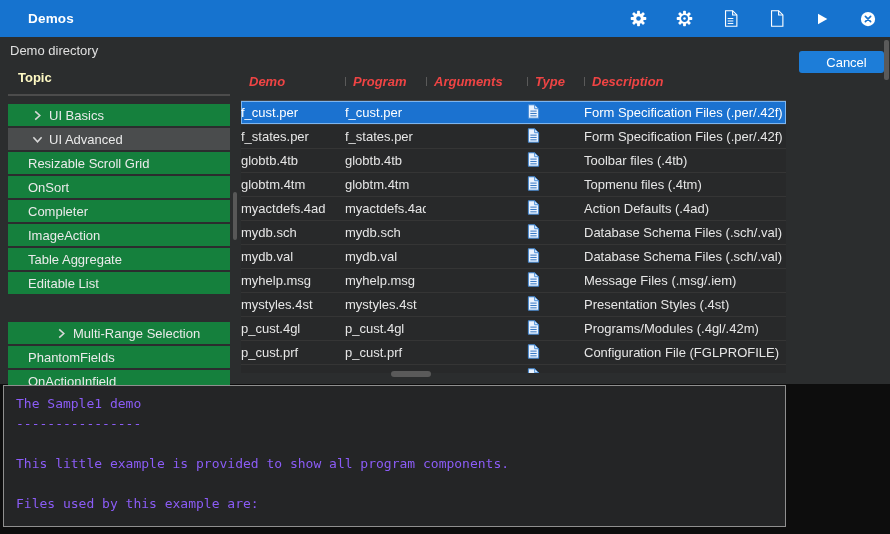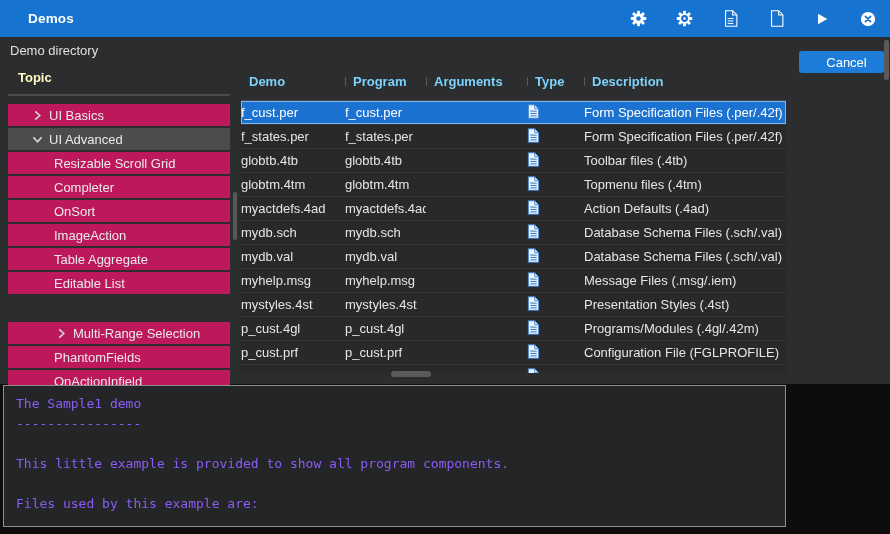--- a/index.html
+++ b/index.html
@@ -19,33 +19,33 @@
   .cancel-btn{position:absolute;left:799px;top:14px;width:85px;height:22px;background:#1d7dd8;
               color:#ffffff;border:none;border-radius:3px;font-size:13px;
               font-family:"Liberation Sans",sans-serif;cursor:pointer;padding-left:16px;}
   .win-vscroll{position:absolute;left:884px;top:40px;width:5px;height:40px;background:#5a5a5a;border-radius:2px;}
 
   
   .tree{position:absolute;left:8px;top:25px;width:222px;height:315px;}
   .tree-title{font-weight:bold;color:#fef9c3;padding:8px 10px 9px 10px;}
   .tree-sep{height:2px;background:#4c4c4c;}
   .tree-items{margin-top:8px;display:flex;flex-direction:column;gap:2px;}
-  .tree-item{height:22px;background:#be185d;display:flex;align-items:center;color:#eaeaea;cursor:pointer;}
+  .tree-item{height:22px;background:#15803d;display:flex;align-items:center;color:#eaeaea;cursor:pointer;}
   .tree-item.selected{background:#4a4c4d;}
   .tree-item.lvl0{padding-left:24px;}
-  .tree-item.lvl1{padding-left:46px;}
+  .tree-item.lvl1{padding-left:20px;}
   .tree-item.lvl1.has-chev{padding-left:48px;margin-top:26px;}
   .chev{display:flex;align-items:center;margin-right:6px;}
   .tree-vscroll{position:absolute;left:233px;top:155px;width:4px;height:48px;background:#585858;border-radius:2px;}
 
   
   .table{position:absolute;left:241px;top:25px;width:545px;height:316px;}
   .thead{display:flex;height:38px;align-items:center;border-bottom:1px solid #454545;}
-  .th{font-weight:bold;color:#7dd3fc;padding-left:8px;box-sizing:border-box;position:relative;
-      white-space:nowrap;overflow:hidden;cursor:pointer;}
+  .th{font-weight:bold;color:#ef4444;padding-left:8px;box-sizing:border-box;position:relative;
+      white-space:nowrap;overflow:hidden;cursor:pointer;font-style:italic;}
   .th + .th::before{content:'';position:absolute;left:0;top:3px;bottom:3px;width:1px;background:#5a5a5a;}
   .tbody{height:272px;overflow:hidden;}
   .tr{display:flex;height:24px;align-items:center;background:#28292a;border-bottom:1px solid #353535;
       color:#e6e6e6;cursor:pointer;box-sizing:border-box;}
   .tr.selected{background:#1b72d0;color:#ffffff;box-shadow:inset 0 0 0 1px #7db5ef;}
   .td{padding-left:0;box-sizing:border-box;white-space:nowrap;overflow:hidden;display:flex;align-items:center;}
   .col-demo{width:104px;}
   .col-program{width:81px;}
   .col-arguments{width:101px;}
   .col-type{width:57px;}
@@ -144,24 +144,24 @@
               <svg width="11" height="11" viewBox="0 0 12 12">
                 <polyline points="1.5,3.5 6,8.5 10.5,3.5" fill="none" stroke="#d8d8d8" stroke-width="1.7"></polyline>
               </svg>
             </span>
             <span class="tree-label">UI Advanced</span>
           </div>
           <div class="tree-item lvl1">
             <span class="tree-label">Resizable Scroll Grid</span>
           </div>
           <div class="tree-item lvl1">
+            <span class="tree-label">OnSort</span>
+          </div>
+          <div class="tree-item lvl1">
             <span class="tree-label">Completer</span>
-          </div>
-          <div class="tree-item lvl1">
-            <span class="tree-label">OnSort</span>
           </div>
           <div class="tree-item lvl1">
             <span class="tree-label">ImageAction</span>
           </div>
           <div class="tree-item lvl1">
             <span class="tree-label">Table Aggregate</span>
           </div>
           <div class="tree-item lvl1">
             <span class="tree-label">Editable List</span>
           </div>

